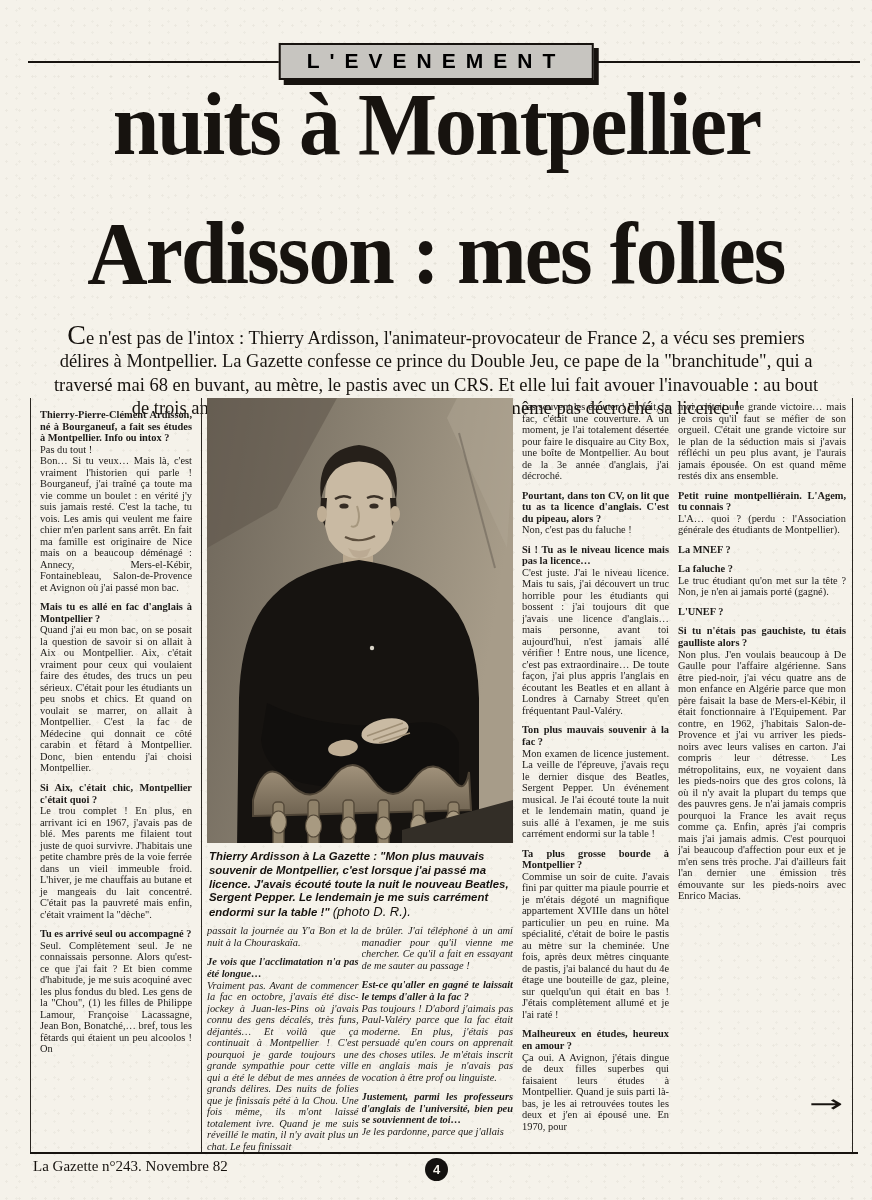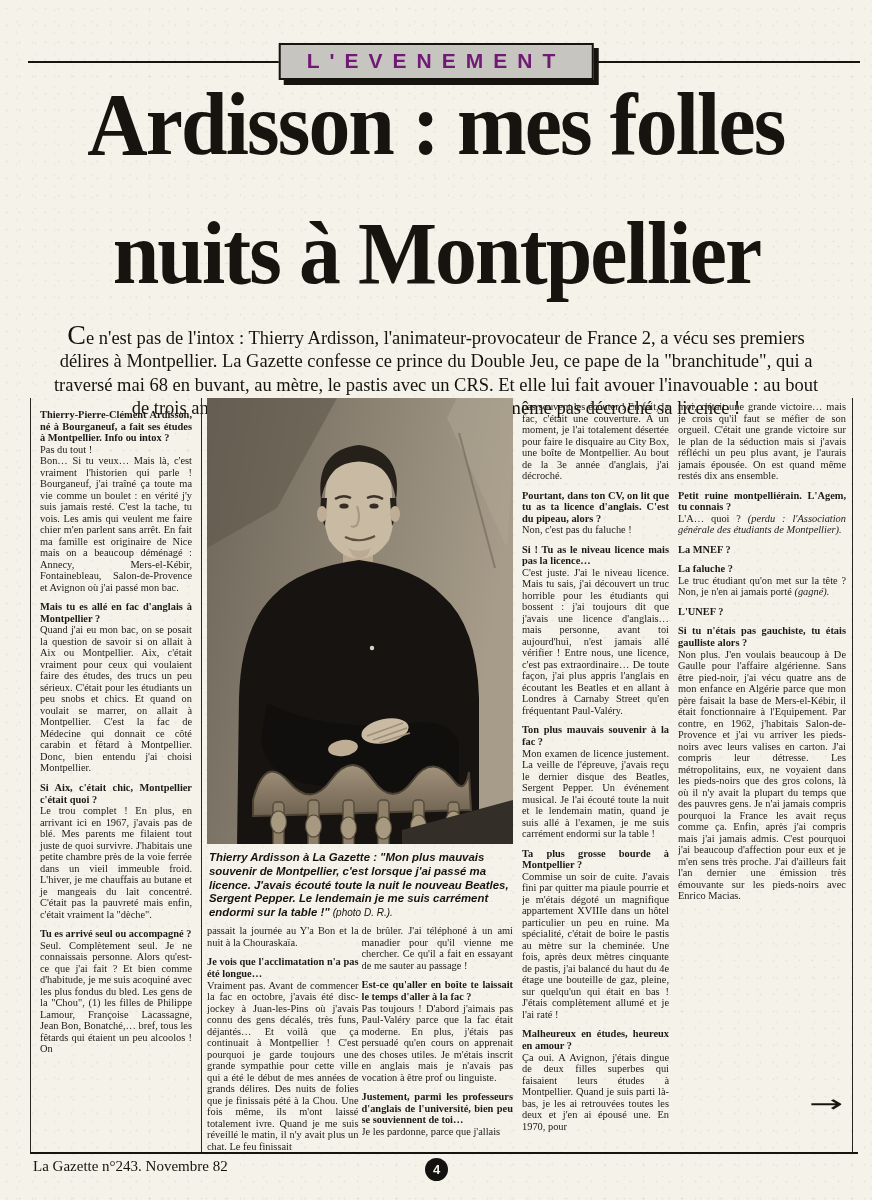--- a/index.html
+++ b/index.html
@@ -18,21 +18,21 @@
   
   .kicker-band{position:absolute; top:61px; left:28px; width:832px; height:2px; background:#17130f;}
   .kicker-box{
     position:absolute; top:43px; left:50%; transform:translateX(-50%);
     background:#c7c5c0; border:2px solid #17130f;
     box-shadow:5px 5px 0 #17130f;
     padding:4px 26px 5px 26px;
   }
   .kicker-box span{
     font-family:"Liberation Sans", sans-serif; font-weight:bold;
-    font-size:21px; letter-spacing:10px; color:#701a75; white-space:nowrap;
+    font-size:21px; letter-spacing:10px; color:#000000; white-space:nowrap;
   }
   
   .headline{position:absolute; top:72px; left:0; width:872px; text-align:center; line-height:105px;}
   .headline .hl{
     display:inline-block; transform:scaleX(.94);
     font-weight:bold; font-size:89px; letter-spacing:-2px; color:#17130f;
     white-space:nowrap;
   }
   
   .intro{
@@ -42,21 +42,21 @@
   .intro .lead{font-size:28px; line-height:20px; font-weight:500;}
   
   .body{
     position:absolute; top:398px; left:30px; width:828px; height:754px;
     display:flex; border-bottom:2px solid #17130f; overflow:hidden;
   }
   .textcol p{margin:0; text-align:justify; hyphens:auto; -webkit-hyphens:auto;}
   .textcol .q{font-weight:bold; margin-top:8px; line-height:11.6px;}
   .textcol .a{line-height:11.5px;}
   .textcol{font-size:10.4px;}
-  .it{font-style:italic;}
+  .it{}
   .col1{
     flex:0 0 152px; padding:3px 9px 12px 9px;
     border-left:1.5px solid #2a2621; border-right:1.5px solid #2a2621;
     overflow:hidden;
   }
   .gutter-a{flex:0 0 5px;}
   .middle{flex:0 0 306px; display:flex; flex-direction:column;}
   .gutter-b{flex:0 0 9px;}
   .col4{flex:0 0 147px; padding-top:3px; overflow:hidden;}
   .gutter-c{flex:0 0 9px;}
@@ -65,23 +65,23 @@
     border-right:1.5px solid #2a2621; position:relative; overflow:hidden;
   }
   
   .photo{width:306px; height:450px; background:#7d7466; overflow:hidden;}
   .photo svg{display:block;}
   .caption{
     margin:7px 2px 4px 2px;
     font-family:"Liberation Sans", sans-serif; font-weight:bold; font-style:italic;
     font-size:11.4px; line-height:13.6px; color:#17130f; text-align:left;
   }
-  .cap-credit{font-weight:normal; font-size:10px;}
+  .cap-credit{font-weight:normal; font-size:13px;}
   .subcols{display:flex; flex:1; margin-top:2px;}
-  .subcols .sc{flex:1; overflow:hidden;}
+  .subcols .sc{flex:1; overflow:hidden;font-style:italic;}
   .subcols .sc + .sc{margin-left:3px;}
   
   .footer-issue{
     position:absolute; top:1158px; left:33px;
     font-size:15px; color:#17130f;
   }
   .page-badge{
     position:absolute; top:1158px; left:425px;
     width:23px; height:23px; border-radius:50%; background:#141210;
     display:flex; align-items:center; justify-content:center;
@@ -100,22 +100,22 @@
 <body>
 
 <div class="page">
 
   <div class="kicker-band"></div>
   <div class="kicker-box">
     <span>L'EVENEMENT</span>
   </div>
 
   <div class="headline">
+    <div><span class="hl">nuits à Montpellier</span></div>
     <div><span class="hl">Ardisson : mes folles</span></div>
-    <div><span class="hl">nuits à Montpellier</span></div>
   </div>
 
   <p class="intro"><span class="lead">C</span><span>e n'est pas de l'intox : Thierry Ardisson, l'animateur-provocateur de France 2, a vécu ses premiers délires à Montpellier. La Gazette confesse ce prince du Double Jeu, ce pape de la "branchitude", qui a traversé mai 68 en buvant, au mètre, le pastis avec un CRS. Et elle lui fait avouer l'inavouable : au bout de trois ans d'études à la faculté Paul-Valéry, il n'a même pas décroché sa licence !</span></p>
 
   <div class="body">
 
     <div class="textcol col1">
         <p class="q"><span>Thierry-Pierre-Clément Ardisson, né à Bourganeuf, a fait ses études à Montpellier. Info ou intox ?</span></p>
         <p class="a"><span>Pas du tout !</span></p>
         <p class="a"><span>Bon… Si tu veux… Mais là, c'est vraiment l'historien qui parle ! Bourganeuf, j'ai traîné ça toute ma vie comme un boulet : en vérité j'y suis jamais resté. C'est la tache, tu vois. Les amis qui veulent me faire chier m'en parlent sans arrêt. En fait ma famille est originaire de Nice mais on a beaucoup déménagé : Annecy, Mers-el-Kébir, Fontainebleau, Salon-de-Provence et Avignon où j'ai passé mon bac.</span></p>
@@ -192,21 +192,21 @@
       </div>
       <p class="caption"><span>Thierry Ardisson à La Gazette : "Mon plus mauvais souvenir de Montpellier, c'est lorsque j'ai passé ma licence. J'avais écouté toute la nuit le nouveau Beatles, Sergent Pepper. Le lendemain je me suis carrément endormi sur la table !"</span> <span class="cap-credit">(photo D. R.).</span></p>
       <div class="subcols">
         <div class="textcol sc">
             <p class="a"><span>passait la journée au Y'a Bon et la nuit à la Chouraskaïa.</span></p>
             <p class="q"><span>Je vois que l'acclimatation n'a pas été longue…</span></p>
             <p class="a"><span>Vraiment pas. Avant de commencer la fac en octobre, j'avais été disc-jockey à Juan-les-Pins où j'avais connu des gens décalés, très funs, déjantés… Et voilà que ça continuait à Montpellier ! C'est pourquoi je garde toujours une grande sympathie pour cette ville qui a été le début de mes années de grands délires. Des nuits de folies que je finissais pété à la Chou. Une fois même, ils m'ont laissé totalement ivre. Quand je me suis réveillé le matin, il n'y avait plus un chat. Le feu finissait</span></p>
           </div>
         <div class="textcol sc">
             <p class="a"><span>de brûler. J'ai téléphoné à un ami manadier pour qu'il vienne me chercher. Ce qu'il a fait en essayant de me sauter au passage !</span></p>
-            <p class="q"><span>Est-ce qu'aller en boîte te laissait le temps d'aller à la fac ?</span></p>
+            <p class="q"><span>Est-ce qu'aller en gagné te laissait le temps d'aller à la fac ?</span></p>
             <p class="a"><span>Pas toujours ! D'abord j'aimais pas Paul-Valéry parce que la fac était moderne. En plus, j'étais pas persuadé qu'en cours on apprenait des choses utiles. Je m'étais inscrit en anglais mais je n'avais pas vocation à être prof ou linguiste.</span></p>
             <p class="q"><span>Justement, parmi les professeurs d'anglais de l'université, bien peu se souviennent de toi…</span></p>
             <p class="a"><span>Je les pardonne, parce que j'allais</span></p>
           </div>
       </div>
     </div>
 
     <div class="gutter-b"></div>
     <div class="textcol col4">
         <p class="a"><span>pas souvent les écouter ! En fait, la fac, c'était une couverture. A un moment, je l'ai totalement désertée pour faire le disquaire au City Box, une boîte de Montpellier. Au bout de la 3e année d'anglais, j'ai décroché.</span></p>

